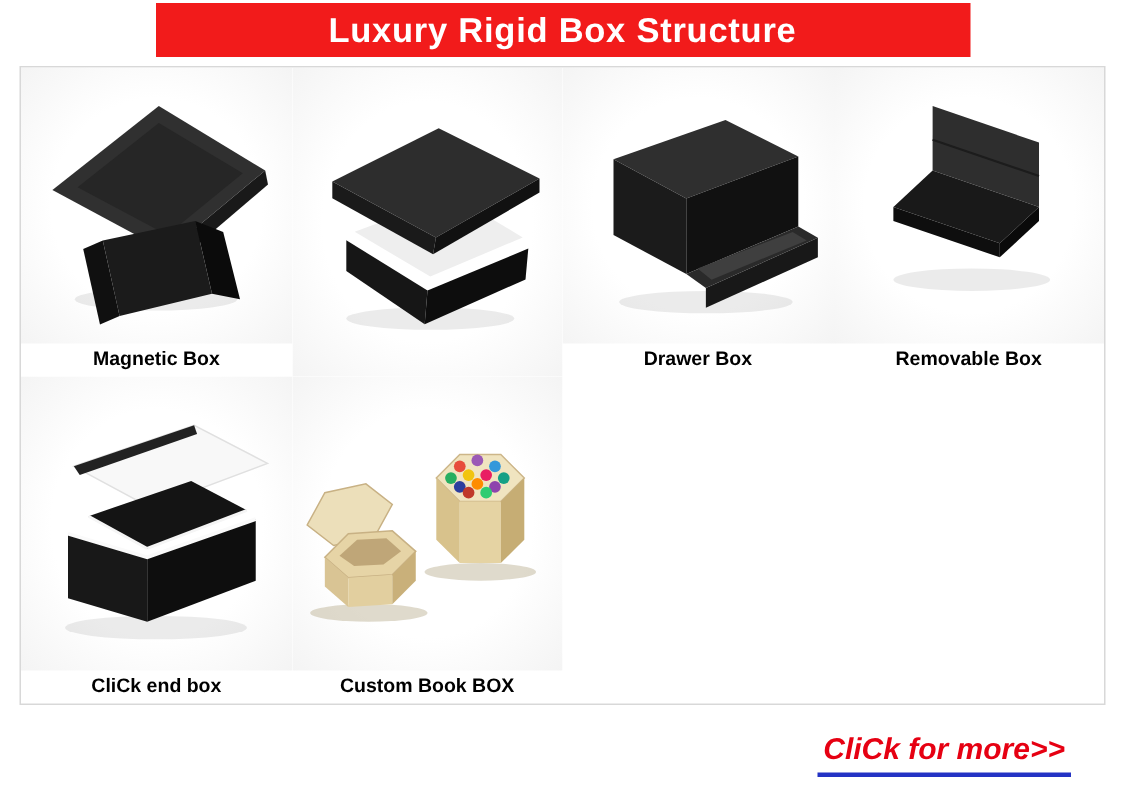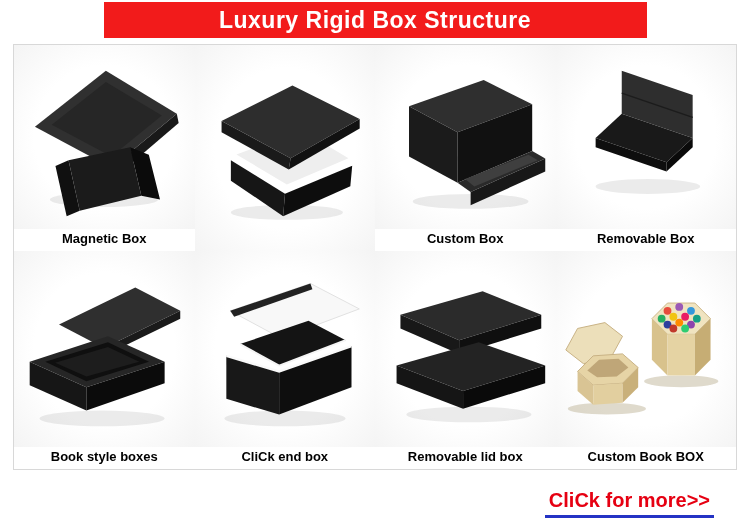--- a/index.html
+++ b/index.html
@@ -30,20 +30,21 @@
   .row2 .photo svg { width:176px; height:176px; }
   .label {
     height:22px; line-height:19px; text-align:center;
     font-size:13px; font-weight:700; color:#000000;
   }
   .cta {
     position:absolute; right:36px; bottom:10px;
     font-size:20px; font-weight:700; color:#e60012;
     border-bottom:3px solid #2433c4; padding:0 4px 3px 4px;
     cursor:pointer;
+    font-style:italic;
   }
 </style>
 </head>
 <body>
 
 <div class="page">
 
   <div class="header">
     <div class="banner">
       <span class="title">Luxury Rigid Box Structure</span>
@@ -86,84 +87,55 @@
         <svg viewBox="0 0 180 170">
           <ellipse cx="96" cy="154" rx="62" ry="8" fill="#000000" opacity="0.08"></ellipse>
           <polygon points="30,52 110,24 162,50 82,80" fill="#2f2f2f"></polygon>
           <polygon points="30,52 82,80 82,134 30,106" fill="#1b1b1b"></polygon>
           <polygon points="82,80 162,50 162,100 82,134" fill="#111111"></polygon>
           <polygon points="82,134 162,100 176,108 96,144" fill="#2a2a2a"></polygon>
           <polygon points="90,130 158,104 168,110 100,138" fill="#3f3f3f"></polygon>
           <polygon points="96,144 176,108 176,122 96,158" fill="#181818"></polygon>
         </svg>
       </div>
-      <div class="label">Custom Box</div>
+      <div class="label">Drawer Box</div>
     </div>
 
     <div class="cell">
       <div class="photo">
         <svg viewBox="0 0 180 170">
           <ellipse cx="92" cy="138" rx="56" ry="8" fill="#000000" opacity="0.08"></ellipse>
           <polygon points="64,14 140,40 140,86 64,60" fill="#2e2e2e"></polygon>
           <line x1="64" y1="38" x2="140" y2="64" stroke="#1c1c1c" stroke-width="1.5"></line>
           <polygon points="64,60 140,86 112,112 36,86" fill="#191919"></polygon>
           <polygon points="36,86 112,112 112,122 36,96" fill="#0e0e0e"></polygon>
           <polygon points="112,112 140,86 140,96 112,122" fill="#0a0a0a"></polygon>
         </svg>
       </div>
       <div class="label">Removable Box</div>
     </div>
 
-    <div class="cell row2">
-      <div class="photo">
-        <svg viewBox="0 0 180 170">
-          <ellipse cx="88" cy="156" rx="64" ry="8" fill="#000000" opacity="0.08"></ellipse>
-          <polygon points="44,60 122,22 168,46 90,84" fill="#2f2f2f"></polygon>
-          <polygon points="90,84 168,46 168,54 90,92" fill="#1a1a1a"></polygon>
-          <polygon points="14,98 94,72 152,98 72,124" fill="#262626"></polygon>
-          <polygon points="30,98 94,78 136,98 72,118" fill="#0f0f0f"></polygon>
-          <polygon points="40,99 94,83 126,98 72,113" fill="#1d1d1d"></polygon>
-          <polygon points="14,98 72,124 72,148 14,122" fill="#161616"></polygon>
-          <polygon points="72,124 152,98 152,120 72,148" fill="#0b0b0b"></polygon>
-        </svg>
-      </div>
-      <div class="label">Book style boxes</div>
-    </div>
 
     <div class="cell row2">
       <div class="photo">
         <svg viewBox="0 0 180 170">
           <ellipse cx="90" cy="156" rx="62" ry="8" fill="#000000" opacity="0.08"></ellipse>
           <polygon points="34,46 116,18 166,44 86,74" fill="#f8f8f8" stroke="#e0e0e0" stroke-width="1"></polygon>
           <polygon points="34,46 116,18 118,24 38,52" fill="#222222"></polygon>
           <polygon points="44,80 114,56 152,76 84,102" fill="#141414"></polygon>
           <polygon points="30,92 84,108 84,152 30,136" fill="#181818"></polygon>
           <polygon points="84,108 158,82 158,124 84,152" fill="#0e0e0e"></polygon>
           <polyline points="30,92 84,108 158,82" fill="none" stroke="#fafafa" stroke-width="2.5"></polyline>
           <line x1="44" y1="80" x2="84" y2="102" stroke="#f5f5f5" stroke-width="2"></line>
           <line x1="84" y1="102" x2="152" y2="76" stroke="#f5f5f5" stroke-width="2"></line>
         </svg>
       </div>
       <div class="label">CliCk end box</div>
     </div>
 
-    <div class="cell row2">
-      <div class="photo">
-        <svg viewBox="0 0 180 170">
-          <ellipse cx="94" cy="152" rx="64" ry="8" fill="#000000" opacity="0.08"></ellipse>
-          <polygon points="24,50 108,26 168,50 84,76" fill="#2b2b2b"></polygon>
-          <polygon points="24,50 84,76 84,90 24,64" fill="#181818"></polygon>
-          <polygon points="84,76 168,50 168,64 84,90" fill="#0f0f0f"></polygon>
-          <polygon points="20,102 104,78 172,102 88,128" fill="#232323"></polygon>
-          <polygon points="20,102 88,128 88,146 20,120" fill="#151515"></polygon>
-          <polygon points="88,128 172,102 172,120 88,146" fill="#0a0a0a"></polygon>
-        </svg>
-      </div>
-      <div class="label">Removable lid box</div>
-    </div>
 
     <div class="cell row2">
       <div class="photo">
         <svg viewBox="0 0 180 170">
           <ellipse cx="50" cy="146" rx="40" ry="6" fill="#b9ad8d" opacity="0.45"></ellipse>
           <ellipse cx="126" cy="118" rx="38" ry="6" fill="#b9ad8d" opacity="0.45"></ellipse>
 
           <polygon points="8,86 20,64 48,58 66,72 54,94 26,100" fill="#ecdfba" stroke="#c8b184" stroke-width="1"></polygon>
           <polygon points="20,108 36,92 66,90 82,104 66,120 36,122" fill="#e6d4a6" stroke="#c8b184" stroke-width="1"></polygon>
           <polygon points="30,107 42,96 62,95 72,104 60,113 40,114" fill="#bfa678"></polygon>

